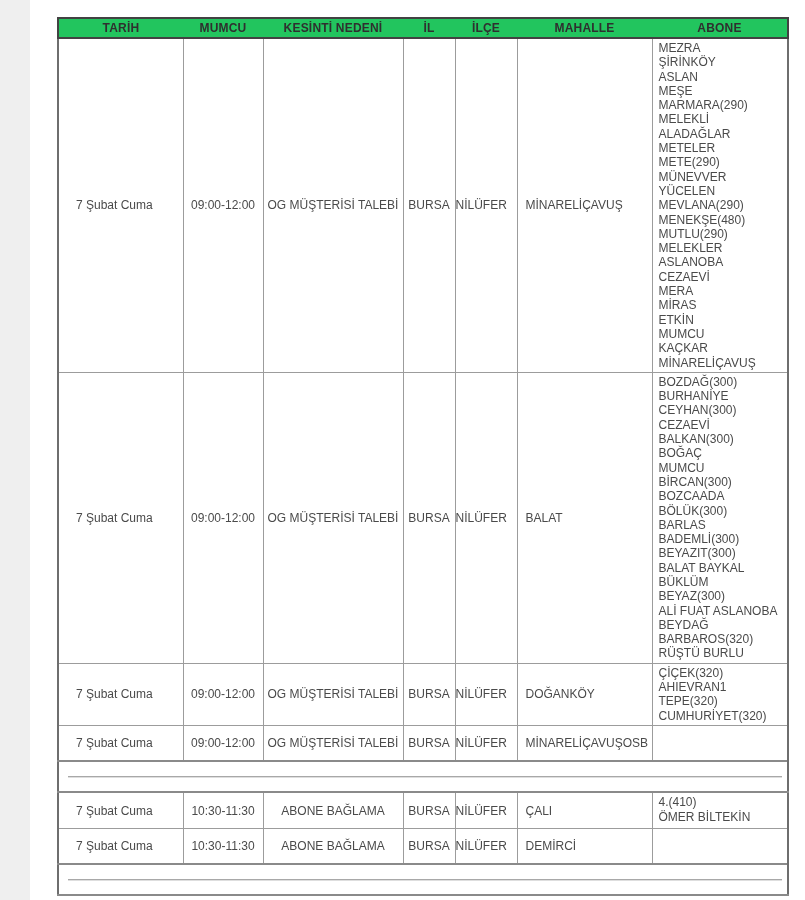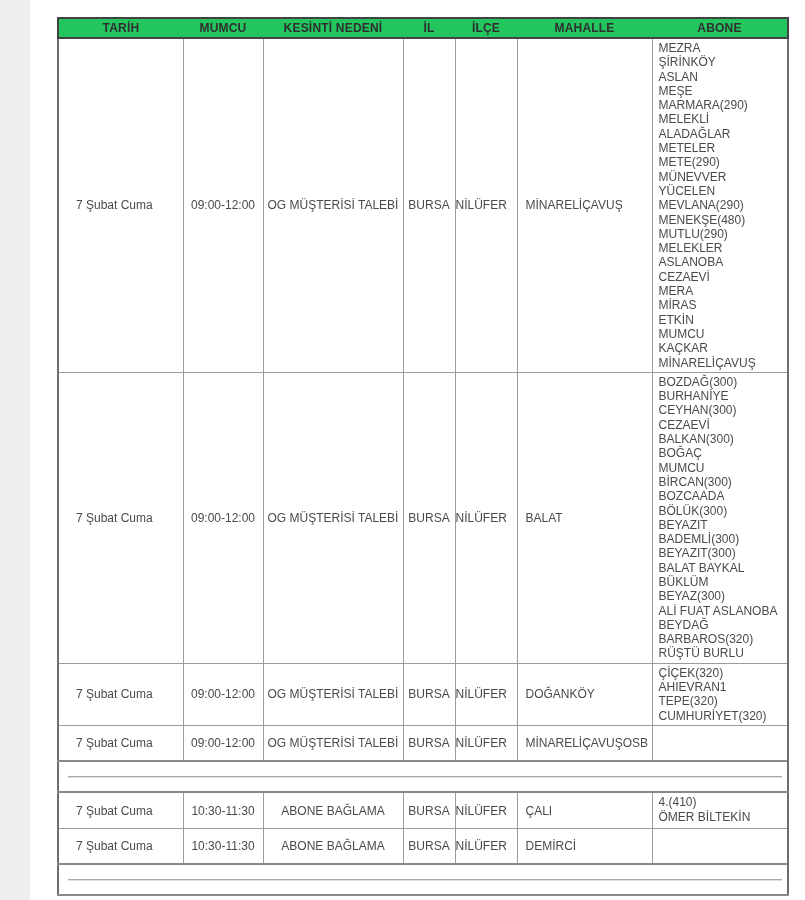--- a/index.html
+++ b/index.html
@@ -121,21 +121,21 @@
               <div class="street-line">BOZDAĞ(300)</div>
               <div class="street-line">BURHANİYE</div>
               <div class="street-line">CEYHAN(300)</div>
               <div class="street-line">CEZAEVİ</div>
               <div class="street-line">BALKAN(300)</div>
               <div class="street-line">BOĞAÇ</div>
               <div class="street-line">MUMCU</div>
               <div class="street-line">BİRCAN(300)</div>
               <div class="street-line">BOZCAADA</div>
               <div class="street-line">BÖLÜK(300)</div>
-              <div class="street-line">BEYAZIT</div>
+              <div class="street-line">BARLAS</div>
               <div class="street-line">BADEMLİ(300)</div>
               <div class="street-line">BEYAZIT(300)</div>
               <div class="street-line">BALAT BAYKAL</div>
               <div class="street-line">BÜKLÜM</div>
               <div class="street-line">BEYAZ(300)</div>
               <div class="street-line">ALİ FUAT ASLANOBA</div>
               <div class="street-line">BEYDAĞ</div>
               <div class="street-line">BARBAROS(320)</div>
               <div class="street-line">RÜŞTÜ BURLU</div>
             </td>

